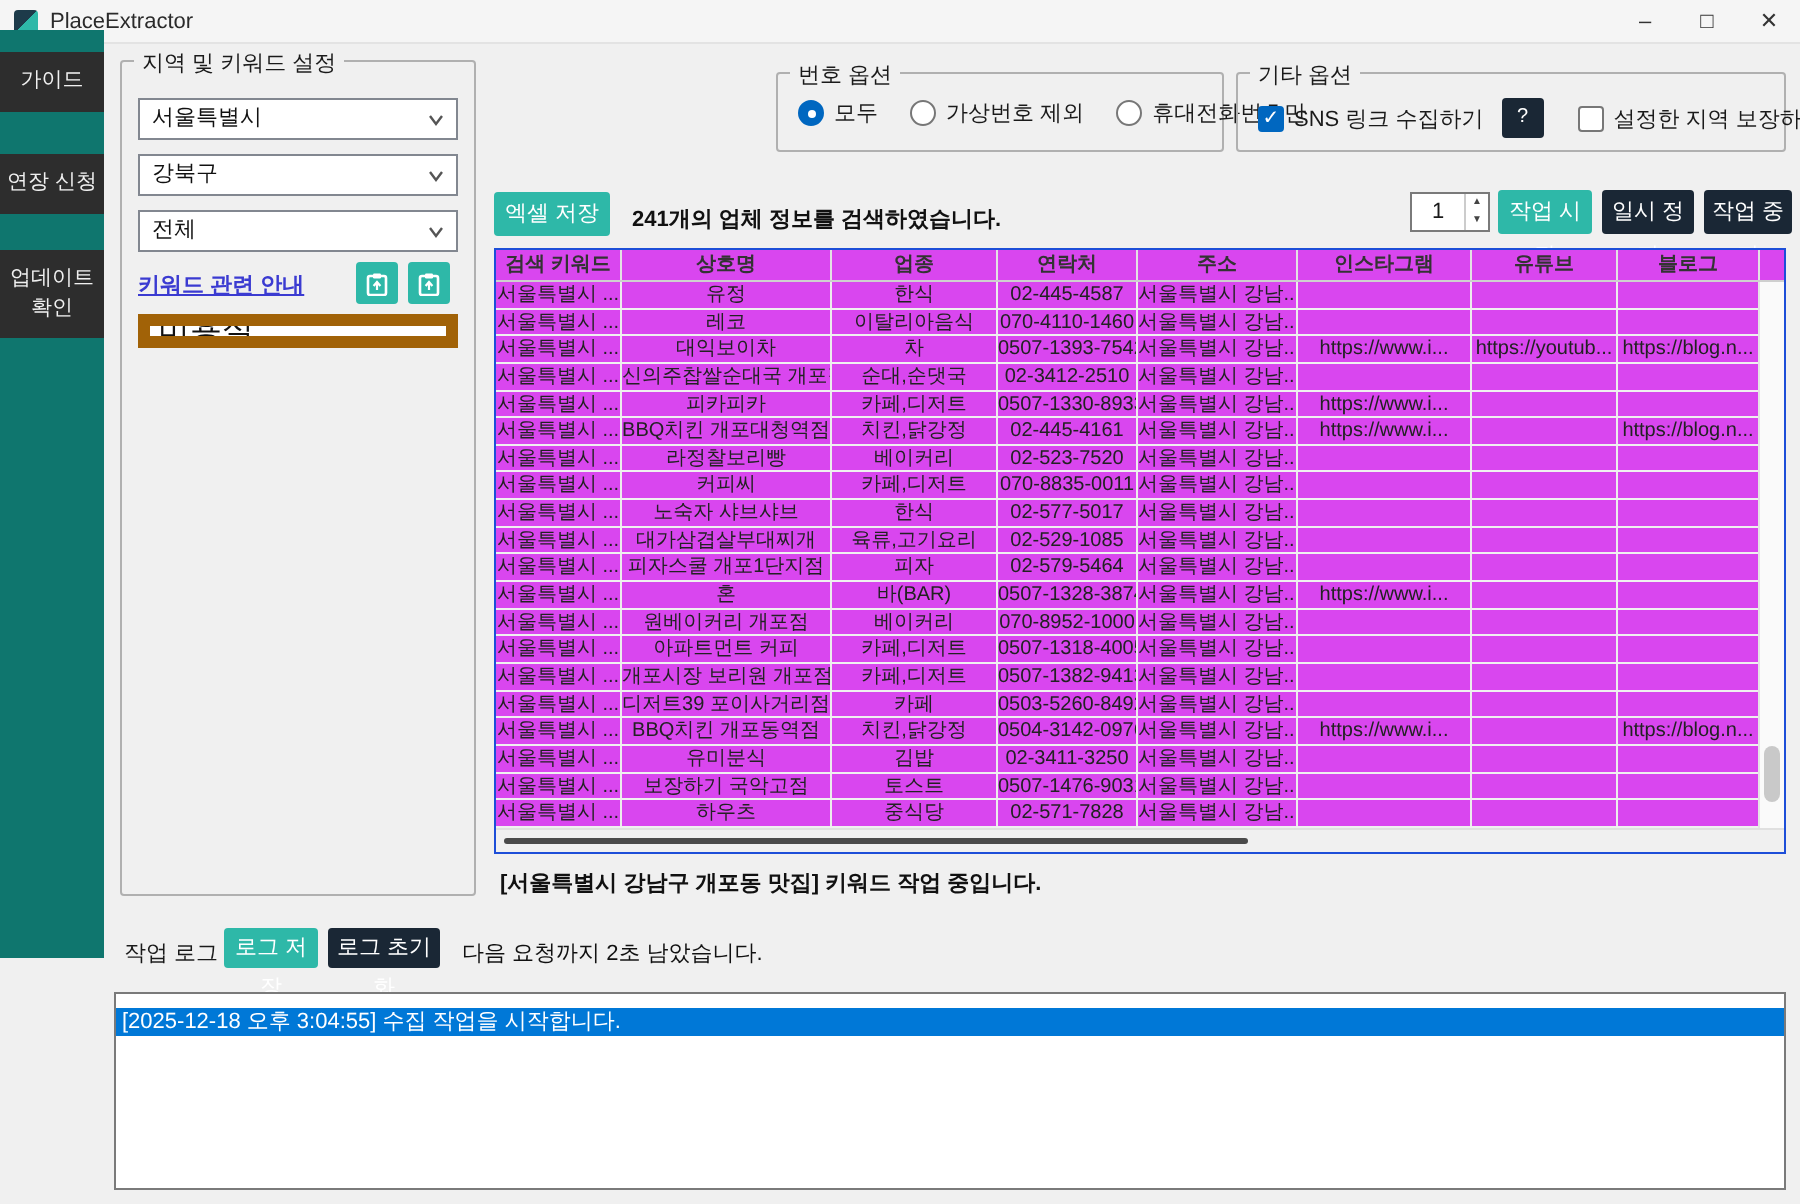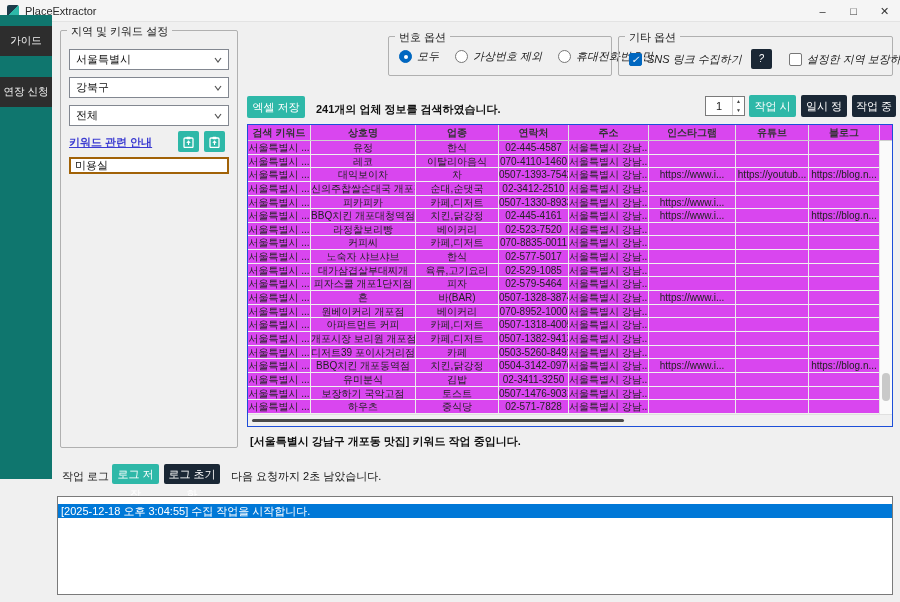--- a/index.html
+++ b/index.html
@@ -25,29 +25,29 @@
   .gbox-label { position:absolute; top:-7px; left:6px; background:#f0f0f0; padding:0 4px; font-size:11px; color:#1a1a1a; }
 
   
   .region-box { left:60px; top:30px; width:178px; height:418px; }
   .select { position:absolute; left:8px; width:160px; height:21px; background:#fff; border:1px solid #828790; font-size:11px; line-height:19px; padding-left:6px; color:#111; }
   .select .chev { position:absolute; right:6px; top:7px; width:8px; height:6px; }
   .sel-1 { top:18px; } .sel-2 { top:46px; } .sel-3 { top:74px; }
   .kw-link { position:absolute; left:8px; top:104px; font-size:11px; font-weight:bold; color:#3b3bd1; text-decoration:underline; }
   .icon-btn { position:absolute; top:100px; width:21px; height:21px; background:#2eb8a8; border-radius:2px; display:flex; align-items:center; justify-content:center; }
   .icon-btn.b1 { left:117px; } .icon-btn.b2 { left:143px; }
-  .kw-input { position:absolute; left:8px; top:126px; width:160px; height:17px; border:2px solid #a16207; font-size:11px; padding:0 4px; font-family:"Liberation Sans",sans-serif; color:#111; background:#fff; }
+  .kw-input { position:absolute; left:8px; top:126px; width:160px; height:17px; border:6px solid #a16207; font-size:16px; padding:0 4px; font-family:"Liberation Sans",sans-serif; color:#111; background:#fff; }
   .kw-list { position:absolute; left:8px; top:148px; width:160px; height:262px; background:#fff; border:1px solid #828790; padding-top:3px; overflow:hidden; }
   .kw-item { font-size:11px; line-height:16px; padding:0 6px; white-space:nowrap; color:#1a1a1a; }
   .kw-hscroll { position:absolute; left:10px; bottom:4px; width:130px; height:3px; background:#c9c9c9; border-radius:2px; }
 
   
   .num-box { left:388px; top:36px; width:224px; height:40px; }
   .etc-box { left:618px; top:36px; width:275px; height:40px; }
-  .opt-row { position:absolute; left:10px; top:12px; right:4px; display:flex; align-items:center;font-style:italic; }
+  .opt-row { position:absolute; left:10px; top:12px; right:4px; display:flex; align-items:center; }
   .radio-item { display:flex; align-items:center; margin-right:16px; }
   .radio { width:13px; height:13px; border-radius:50%; border:1px solid #777; background:#fff; margin-right:5px; flex:none; }
   .radio.on { border:1px solid #0067c0; background:#0067c0; position:relative; }
   .radio.on::after { content:""; position:absolute; left:3.5px; top:3.5px; width:4px; height:4px; border-radius:50%; background:#fff; }
   .check-item { display:flex; align-items:center; }
   .checkbox { width:13px; height:13px; border:1px solid #777; border-radius:2px; background:#fff; margin-right:5px; flex:none; }
   .checkbox.on { background:#0067c0; border-color:#0067c0; color:#fff; font-size:10px; line-height:12px; text-align:center; }
   .opt-label { font-size:11px; color:#1a1a1a; white-space:nowrap; }
   .help-btn { width:21px; height:20px; background:#1a2735; color:#fff; font-size:10px; text-align:center; line-height:20px; border-radius:2px; margin-left:9px; flex:none; }
   .gap { width:17px; flex:none; }
@@ -98,20 +98,21 @@
   <div class="win-btns">
     <div class="win-btn">–</div>
     <div class="win-btn">□</div>
     <div class="win-btn">✕</div>
   </div>
 </div>
 
 <div class="sidebar">
   <div class="side-item">가이드</div>
   <div class="side-item">연장 신청</div>
+  <div class="side-item">업데이트 확인</div>
 </div>
 
 <div class="gbox region-box">
   <span class="gbox-label">지역 및 키워드 설정</span>
 
   <div class="select sel-1">
     <span>서울특별시</span>
     <svg class="chev" viewBox="0 0 8 6">
         <polyline points="1,1 4,5 7,1" fill="none" stroke="#555" stroke-width="1.2"></polyline>
       </svg>

